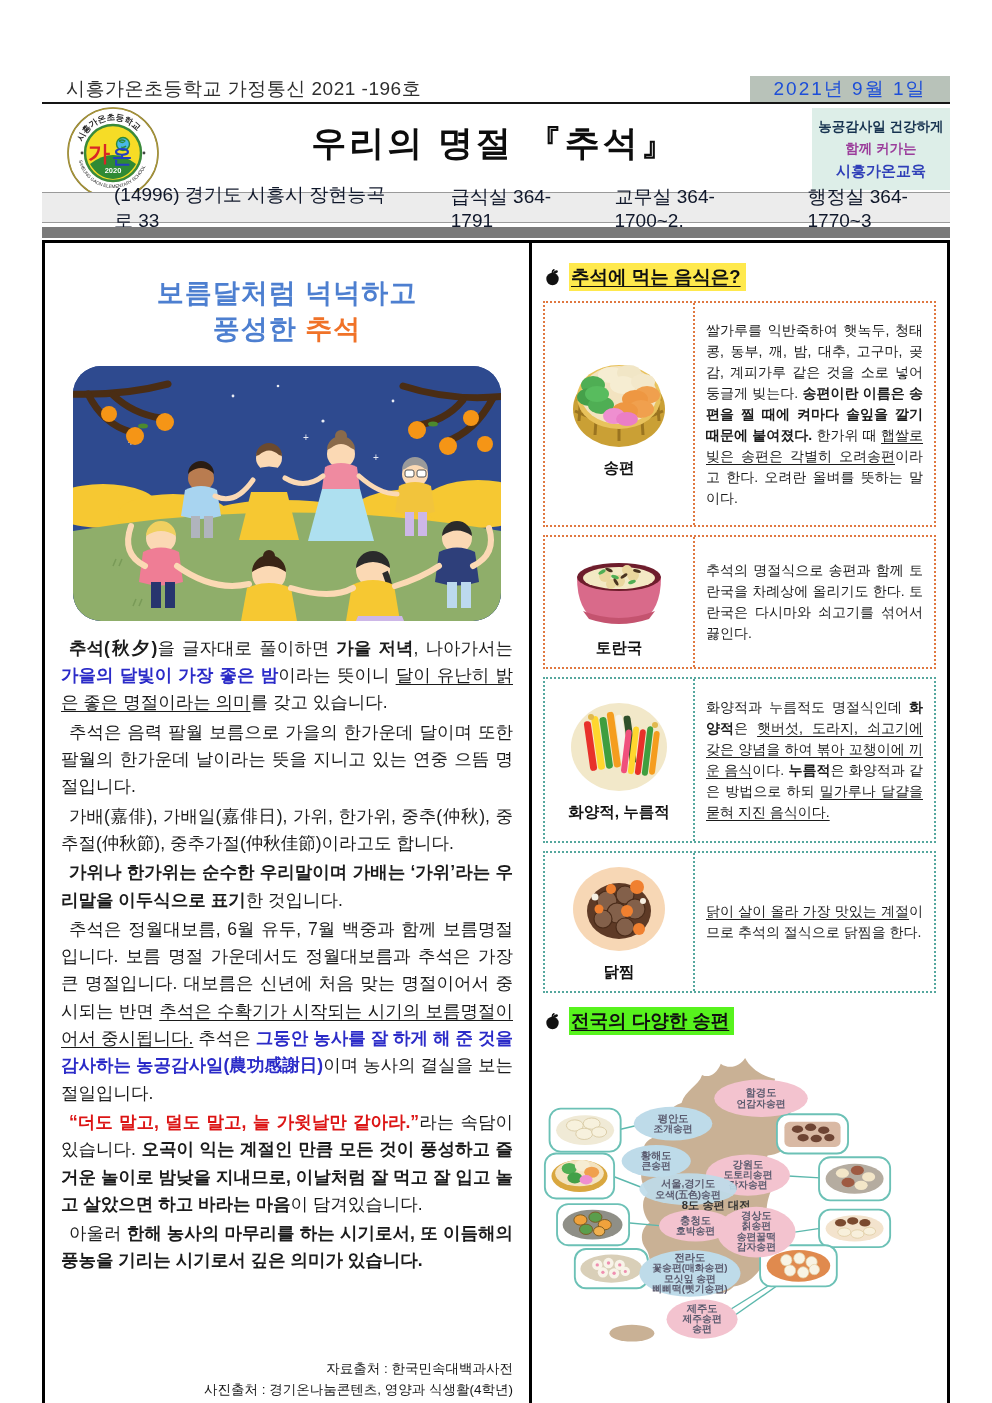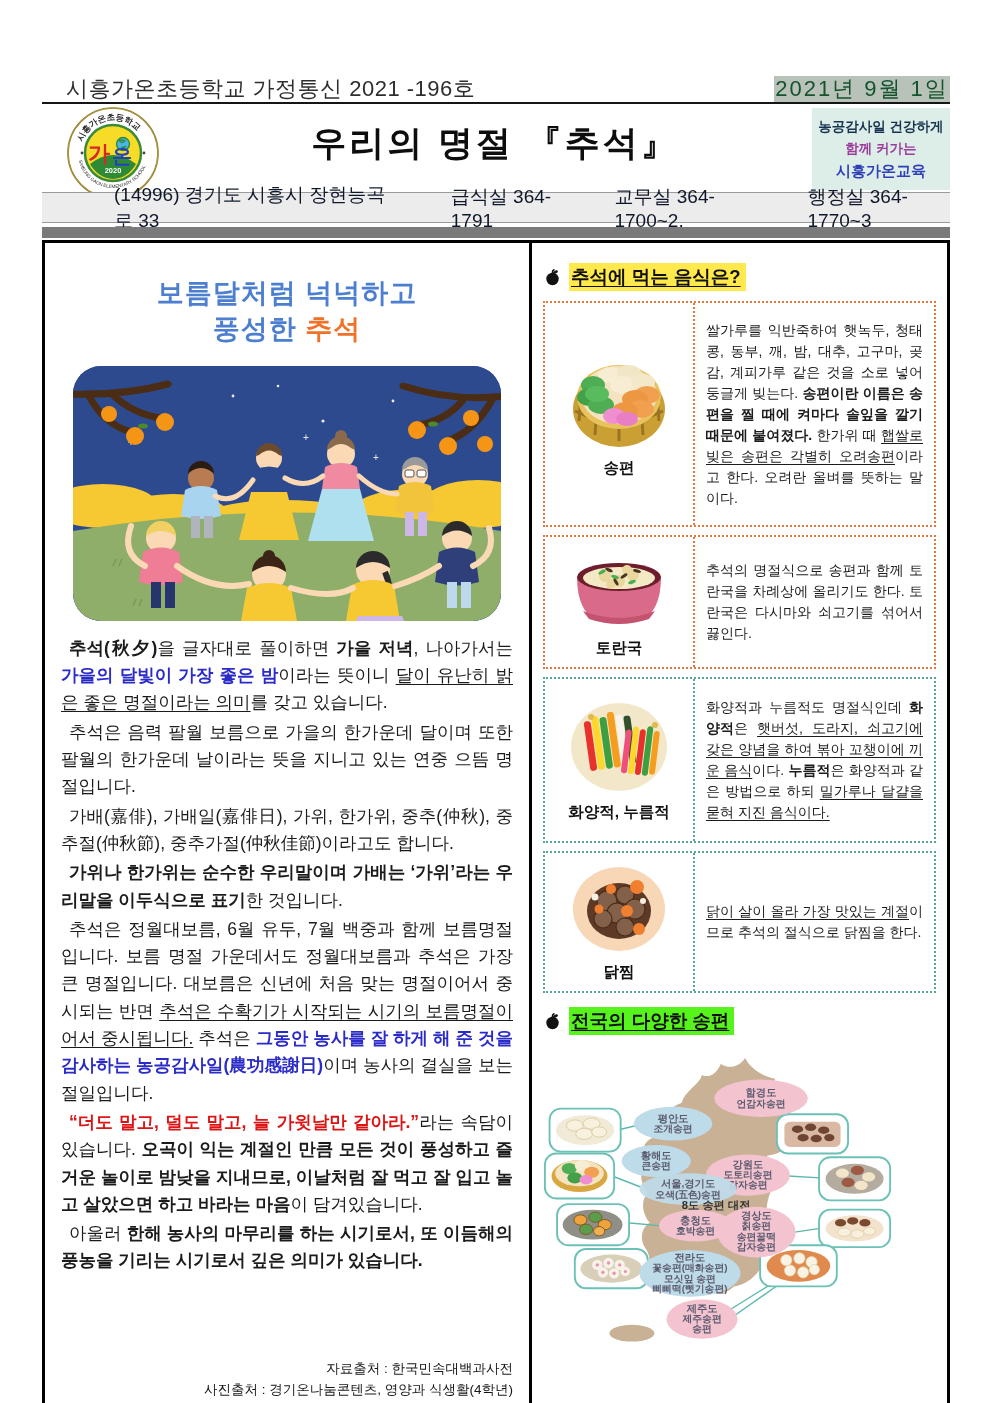--- a/index.html
+++ b/index.html
@@ -9,27 +9,27 @@
     font-family: "Liberation Sans", "DejaVu Sans", sans-serif;
     color:#1b1b1b; overflow: hidden;
   }
   .page { position:absolute; inset:0; }
 
   
   .header-top {
     position:absolute; left:42px; top:76px; width:908px; height:28px;
     border-bottom:2px solid #151515;
     display:flex; justify-content:space-between; align-items:center;
-    font-size:22px; color:#2e2e2e; letter-spacing:0.5px;
+    font-size:19px; color:#2e2e2e; letter-spacing:0.5px;
   }
   .header-top .issue { padding-left:24px; }
   .header-top .date  {
-    background:#b8c2b9; height:100%; width:176px;
+    background:#b8c2b9; height:100%; width:200px;
     display:flex; align-items:center; justify-content:center;
-    letter-spacing:2px; color:#14532d;
+    letter-spacing:2px; color:#1d4ed8;
   }
   .logo {
     position:absolute; left:66px; top:106px; width:94px; height:94px;
   }
   .title-wrap {
     position:absolute; left:170px; top:120px; width:650px; text-align:center;
   }
   .title-wrap .main-title {
     font-size:35px; font-weight:800; letter-spacing:3px; color:#0d0d0d;
   }

